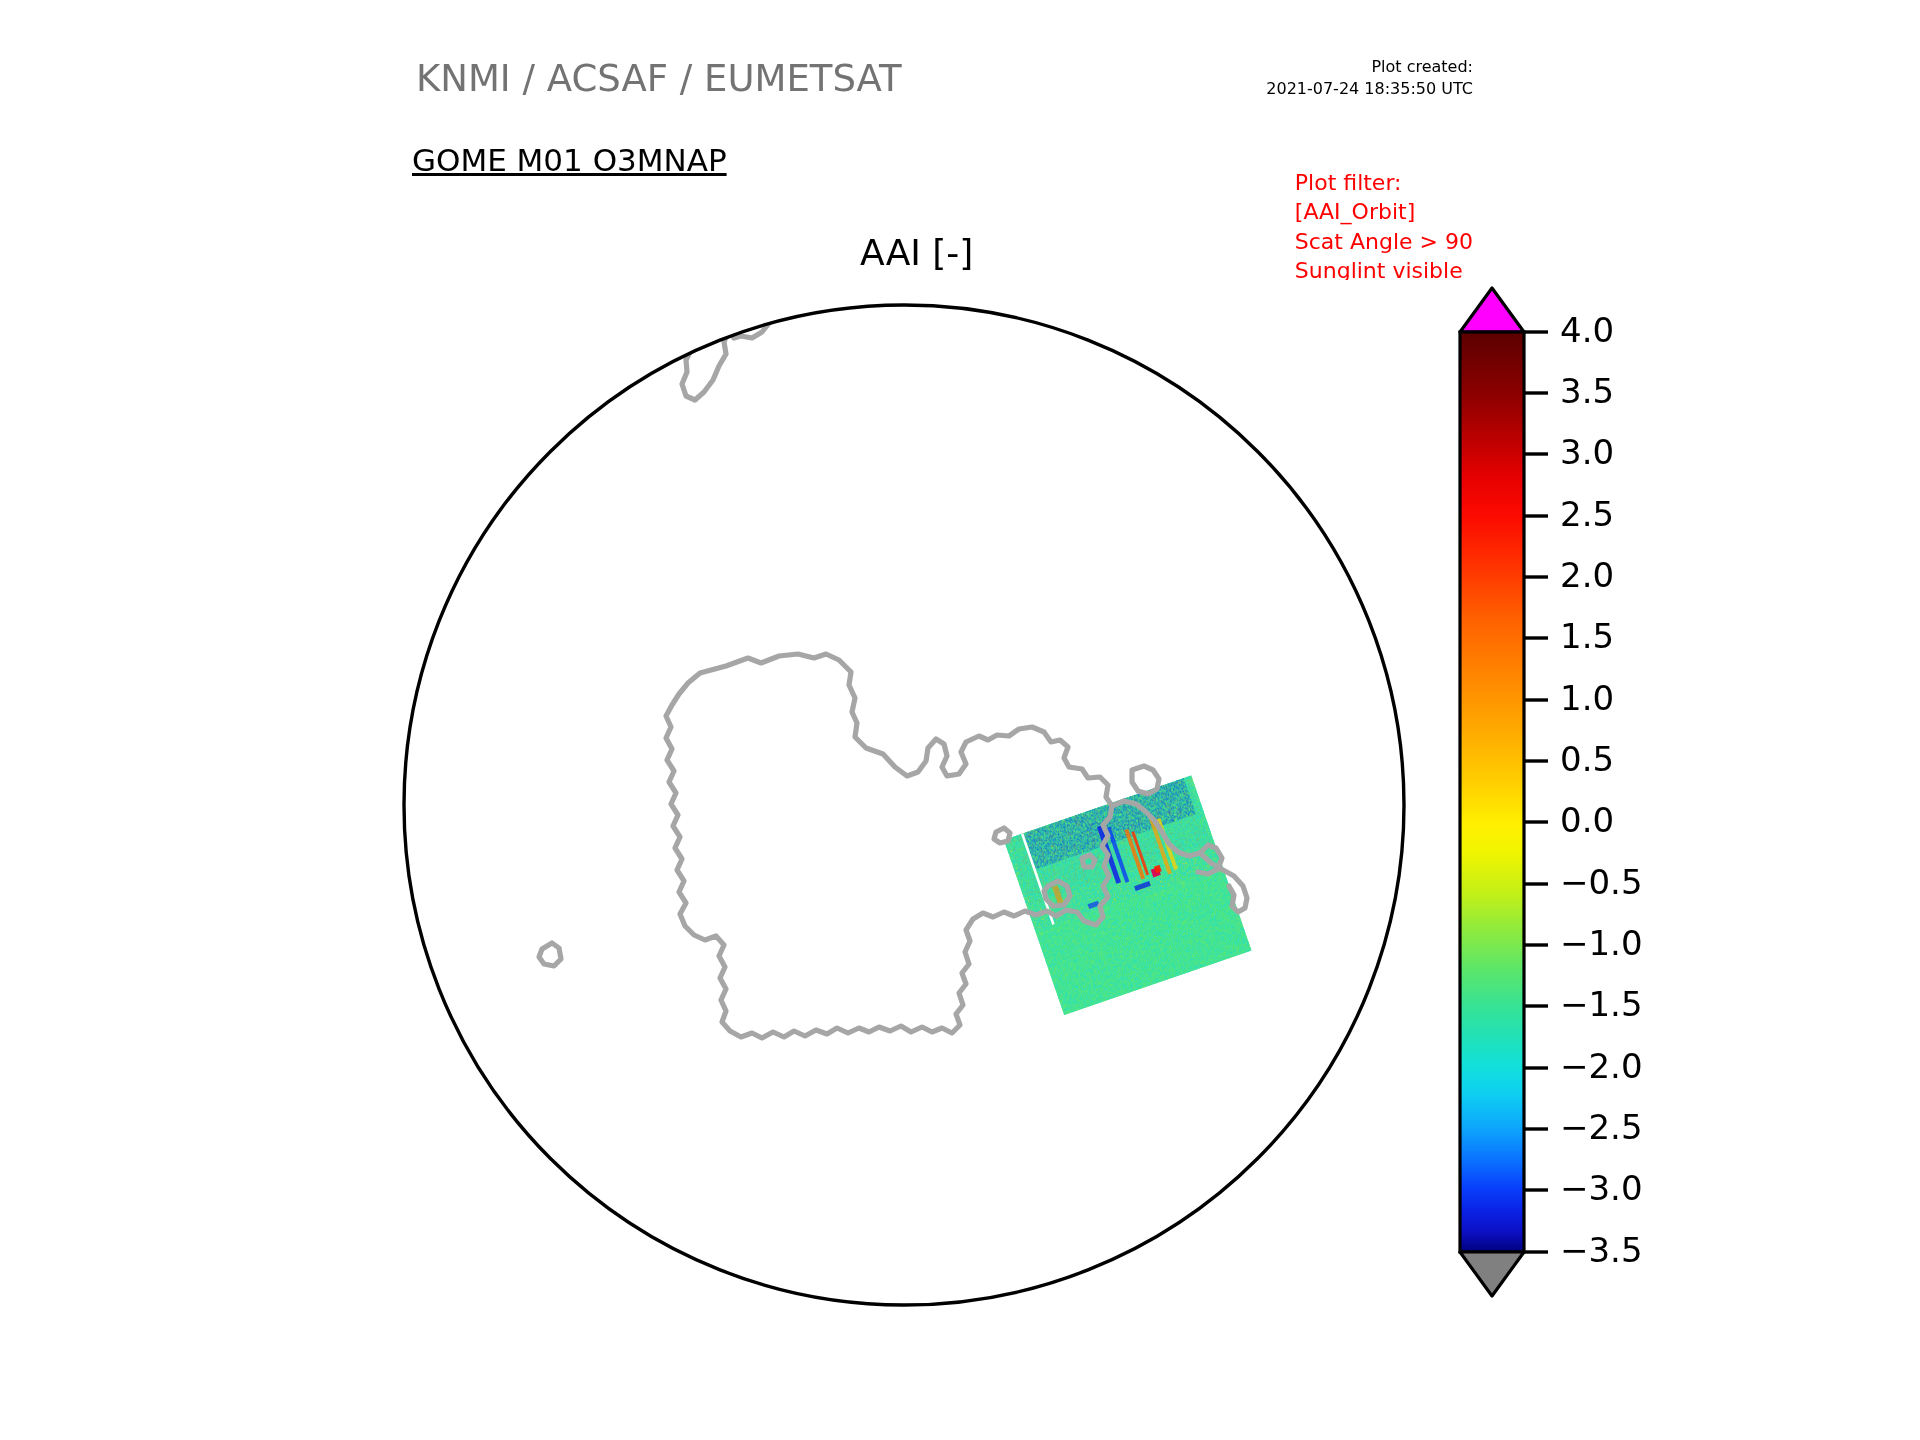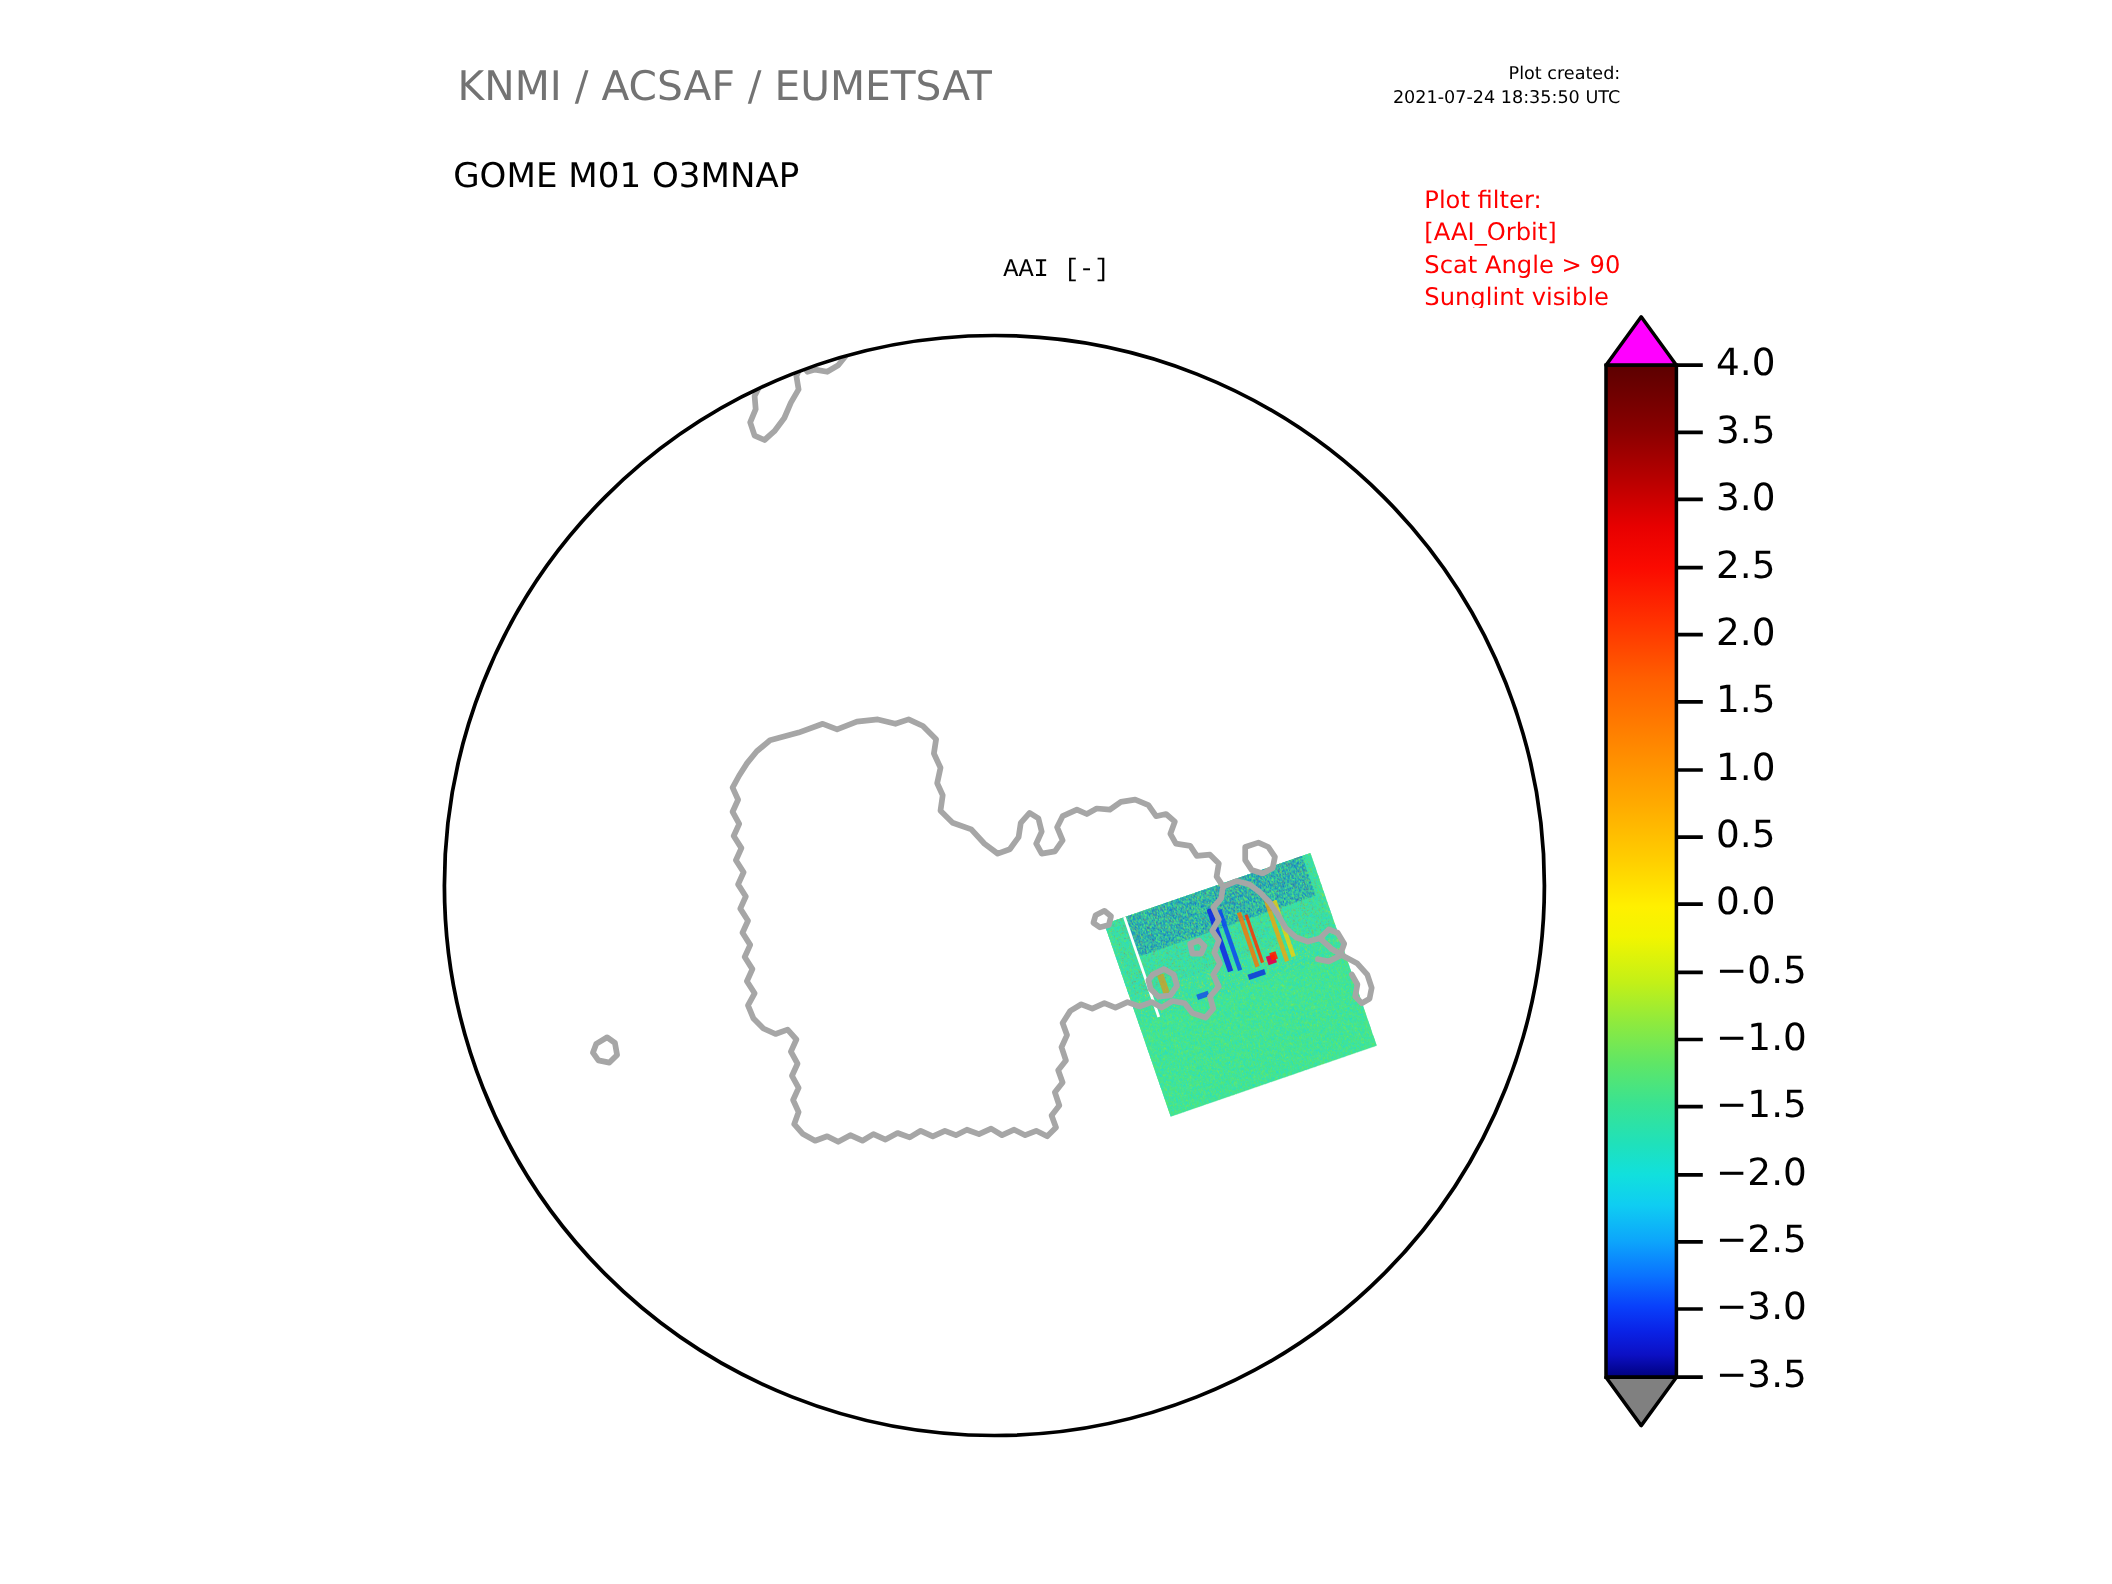--- a/index.html
+++ b/index.html
@@ -37,29 +37,29 @@
     white-space: nowrap;
   }
 
   #product-block {
     position: absolute;
     left: 412px;
     top: 140px;
     font-size: 31px;
     line-height: 1.32;
     white-space: nowrap;
+    text-decoration: underline;
   }
 
   #quantity-title {
     position: absolute;
-    left: 912px;
+    left: 860px;
     top: 232px;
-    font-size: 23px;
-    white-space: nowrap;
-    font-family: Liberation Mono, monospace;
+    font-size: 36px;
+    white-space: nowrap;
   }
 
   #filter-block {
     position: absolute;
     right: 447px;
     top: 168px;
     font-size: 22px;
     line-height: 1.33;
     color: #ff0000;
     white-space: nowrap;

